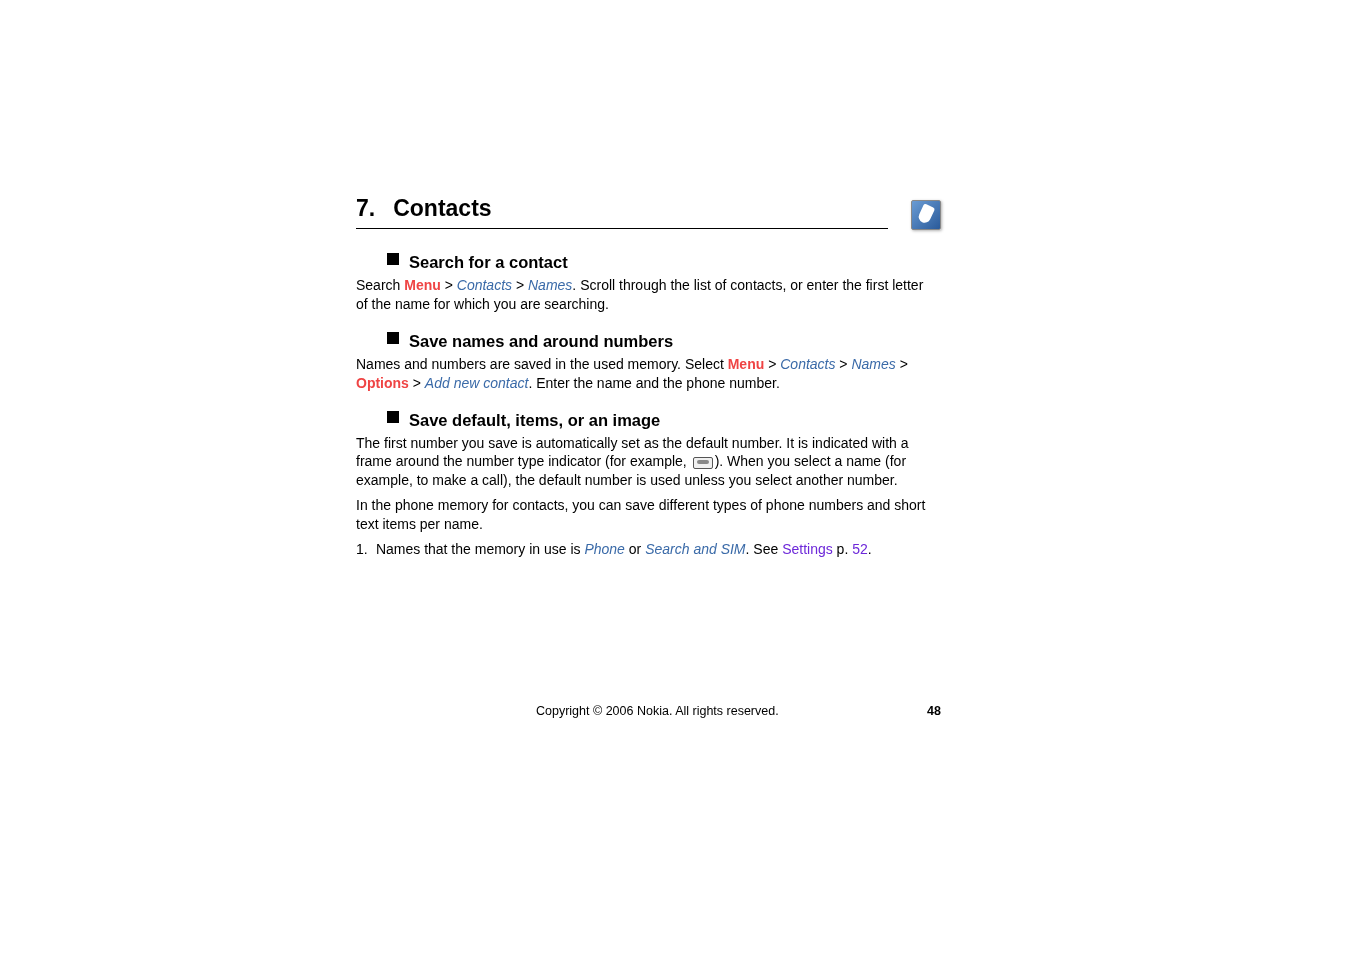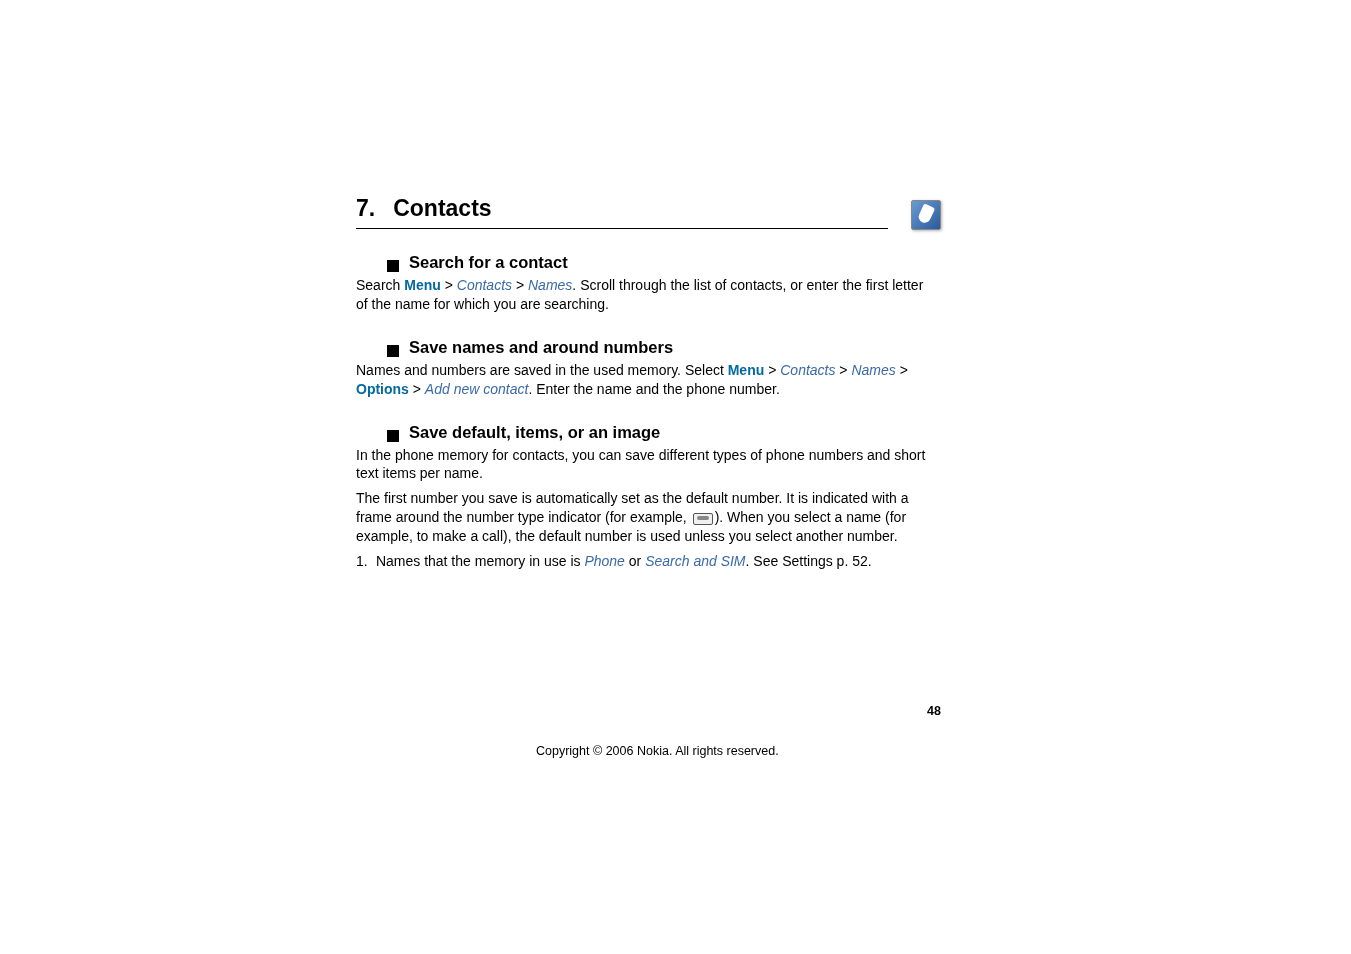--- a/index.html
+++ b/index.html
@@ -66,47 +66,47 @@
       font-size: 14px;
       line-height: 1.35;
       margin-bottom: 6px;
       color: #000;
     }
     .para-block {
       width: 582px;
     }
     .section-header {
       display: flex;
-      align-items: flex-end;
-      margin-top: 24px;
+      align-items: flex-start;
+      margin-top: 18px;
       margin-bottom: 4px;
       padding-left: 31px;
     }
     .square-bullet {
       width: 12px;
       height: 12px;
       background: #000;
       margin-right: 10px;
       flex-shrink: 0;
     }
     .section-title {
       font-size: 16.5px;
       font-weight: bold;
     }
     .italic-blue {
       font-style: italic;
       color: #3a6aa8;
     }
     .bold-green {
       font-weight: bold;
-      color: #0369a1;
+      color: #ef4444;
       text-align: right;
     }
     .link-blue {
-      color: #000000;
+      color: #6d28d9;
     }
     .sim-icon {
       display: inline-block;
       width: 18px;
       height: 12px;
       border: 1.5px solid #000;
       border-radius: 2px 5px 2px 2px;
       vertical-align: middle;
       position: relative;
       margin: 0 2px;
@@ -145,21 +145,20 @@
     .footer {
       position: absolute;
       left: 356px;
       top: 704px;
       width: 585px;
       font-size: 12.5px;
     }
     .copyright {
       position: absolute;
       left: 180px;
-      margin-top: 40px;
     }
     .page-num {
       position: absolute;
       right: 0px;
       font-weight: bold;
       text-align: right;
     }
     .list-item {
       font-size: 14px;
       line-height: 1.35;
@@ -203,24 +202,24 @@
     <span class="section-title">Save names and around numbers</span>
   </div>
   <p class="para para-block">
     <span>Names and numbers are saved in the used memory. Select </span><span class="bold-green">Menu</span><span class="gt"> &gt; </span><span class="italic-blue">Contacts</span><span class="gt"> &gt; </span><span class="italic-blue">Names</span><span class="gt"> &gt; </span><span class="bold-green">Options</span><span class="gt"> &gt; </span><span class="italic-blue">Add new contact</span><span>. Enter the name and the phone number.</span>
   </p>
 
   <div class="section-header">
     <span class="square-bullet"></span>
     <span class="section-title">Save default, items, or an image</span>
   </div>
-  <p class="para para-block">In the phone memory for contacts, you can save different types of phone numbers and short text items per name.</p>
   <p class="para para-block">
     <span>The first number you save is automatically set as the default number. It is indicated with a frame around the number type indicator (for example, </span><span class="phone-icon"></span><span>). When you select a name (for example, to make a call), the default number is used unless you select another number.</span>
   </p>
+  <p class="para para-block">In the phone memory for contacts, you can save different types of phone numbers and short text items per name.</p>
   <div class="list-item para-block">
     <span class="list-num">1.</span>
     <span>Names that the memory in use is </span><span class="italic-blue">Phone</span><span> or </span><span class="italic-blue">Search and SIM</span><span>. See </span><span class="link-blue">Settings</span><span> p. </span><span class="link-blue">52</span><span>.</span>
   </div>
 
 </div>
 
 <div class="footer">
   <span class="copyright">Copyright © 2006 Nokia. All rights reserved.</span>
   <span class="page-num">48</span>

